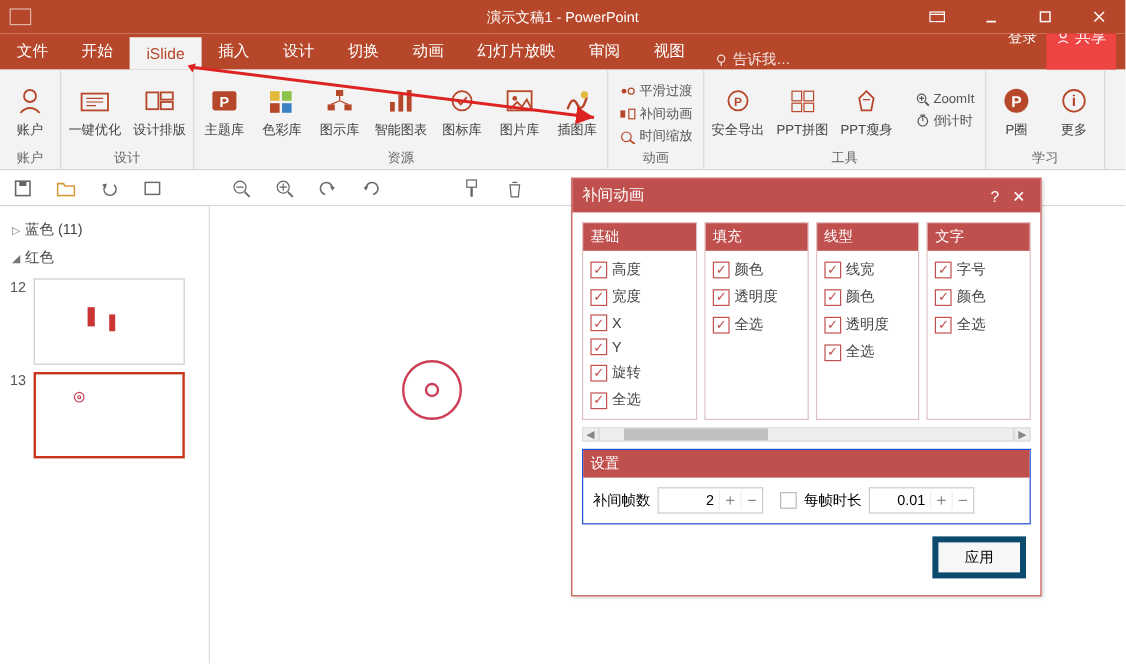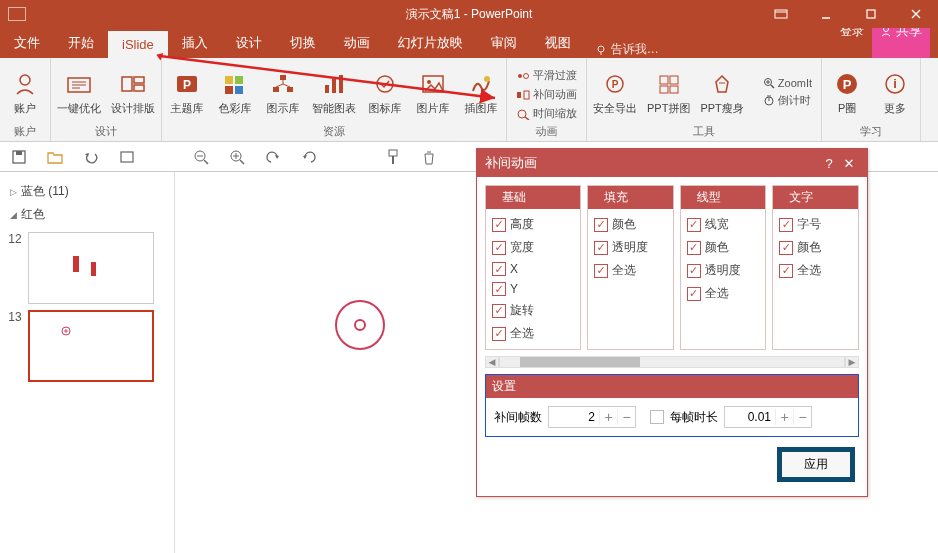--- a/index.html
+++ b/index.html
@@ -14,21 +14,21 @@
 .tb-icon-box { width: 18px; height: 14px; border: 1px solid rgba(255,255,255,0.6); }
 
 
 .menubar { background: #b7472a; height: 30px; display: flex; align-items: flex-end; color: #fff; font-size: 13px; }
 .menubar .tab { padding: 6px 14px; cursor: pointer; }
 .menubar .tab.active { background: #f3f3f3; color: #b7472a; }
 .menubar .spacer { flex: 1; }
 .menubar .right { display: flex; align-items: center; padding-right: 8px; }
 .tellme { display: flex; align-items: center; gap: 4px; padding: 0 10px; opacity: 0.85; font-size: 12px; }
 .right-btn { padding: 4px 8px; font-size: 12px; text-align: right; }
-.share-btn { background: #ec4899; padding: 18px 8px; display: flex; align-items: center; gap: 4px; }
+.share-btn { background: #ef4444; padding: 18px 8px; display: flex; align-items: center; gap: 4px; }
 
 
 .ribbon { background: #f3f3f3; height: 84px; border-bottom: 1px solid #d0d0d0; display: flex; font-size: 11px; color: #444; }
 .ribbon-group { border-right: 1px solid #d8d8d8; display: flex; flex-direction: column; justify-content: flex-end; align-items: center; padding: 4px 6px 2px; }
 .ribbon-group .label { font-size: 11px; color: #666; margin-top: 2px; }
 .ribbon-items { display: flex; gap: 10px; flex: 1; align-items: center; }
 .ribbon-item { display: flex; flex-direction: column; align-items: center; gap: 2px; min-width: 38px; }
 .ribbon-item .icn { width: 30px; height: 30px; display:flex; align-items:center; justify-content:center; }
 .ribbon-vert { display: flex; flex-direction: column; gap: 2px; font-size: 11px; color: #555; }
 .ribbon-vert .vi { display: flex; align-items: center; gap: 3px; padding: 1px 3px; }
@@ -56,21 +56,21 @@
 
 
 .dialog { position: absolute; left: 476px; top: 148px; width: 392px; background: #fff; border: 1px solid #c0504d; box-shadow: 1px 1px 3px rgba(0,0,0,0.2); z-index: 40; }
 .dlg-title { background: #c0504d; color: #fff; height: 28px; display: flex; align-items: center; padding: 0 8px; font-size: 13px; }
 .dlg-title .spacer { flex: 1; }
 .dlg-title .ctl { width: 20px; text-align: center; font-size: 13px; }
 .dlg-body { padding: 8px; }
 .dlg-grid { display: flex; gap: 6px; }
 .dlg-col { flex: 1; border: 1px solid #e0c0c0; }
 .dlg-col.small { flex: 0.9; }
-.dlg-col-head { background: #c0504d; color: #fff; font-size: 12px; padding: 3px 16px; }
+.dlg-col-head { background: #c0504d; color: #fff; font-size: 12px; padding: 3px 6px; }
 .dlg-col-body { padding: 4px; }
 .chk-row { display: flex; align-items: center; gap: 4px; padding: 3px 2px; font-size: 12px; color: #444; }
 .chkbox { width: 14px; height: 14px; border: 1px solid #c0504d; display: flex; align-items: center; justify-content: center; color: #c0504d; font-size: 11px; }
 .dlg-scroll { height: 12px; margin: 6px 0; display:flex; align-items:center; }
 .dlg-scroll .track { flex:1; height:12px; background:#eee; border:1px solid #ddd; position:relative; }
 .dlg-scroll .thumb { position:absolute; left:20px; width:120px; height:10px; background:#c0c0c0; }
 .dlg-scroll .arrow-l, .dlg-scroll .arrow-r { width:14px;height:12px;background:#eee;border:1px solid #ddd;display:flex;align-items:center;justify-content:center;font-size:9px;color:#888; }
 .dlg-settings { border: 1px solid #1d4ed8; margin-top: 4px; }
 .dlg-settings-head { background: #c0504d; color: #fff; font-size: 12px; padding: 3px 6px; }
 .dlg-settings-body { padding: 8px; display: flex; align-items: center; gap: 6px; font-size: 12px; }

